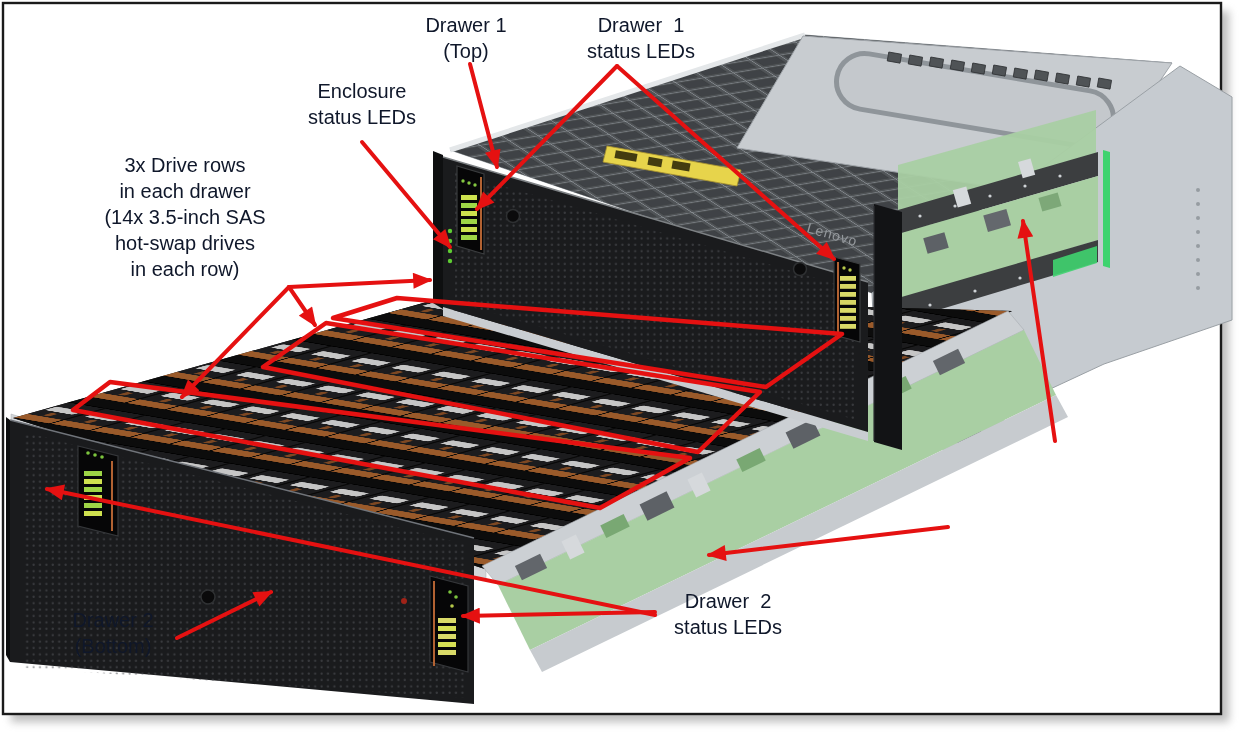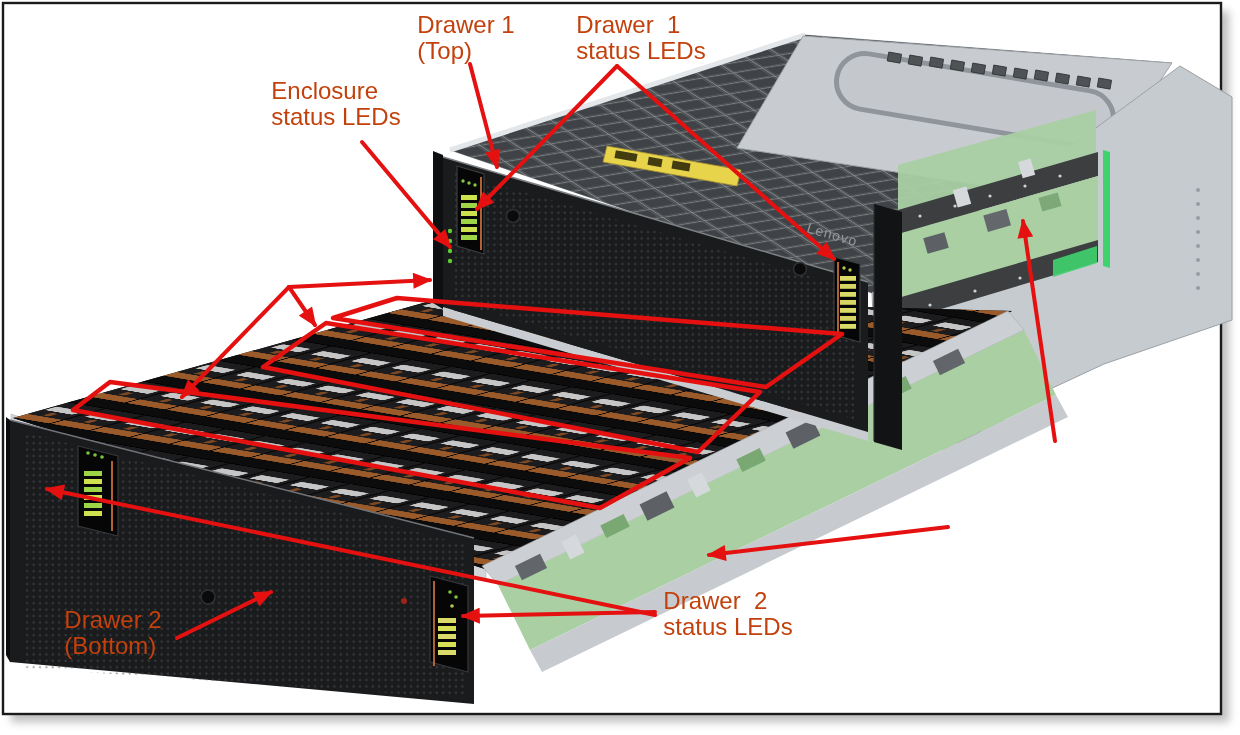--- a/index.html
+++ b/index.html
@@ -1,20 +1,20 @@
 <!DOCTYPE html>
 <html style="--annotation-red: #e51111; --led-green: #9ed546; --led-yellow: #d9da68; --sideplane-green: #a9cfa3; --bright-green: #3fd36f; --chassis-gray: #c6cbd0; --bezel-black: #1a1b1d; --label-yellow: #e7d44b; --drive-copper: #9a5a2a; --text-black: #000000; --background: #ffffff;"><head>
 <meta charset="utf-8">
 <style>
   html,body{margin:0;padding:0;background:#ffffff;}
   #stage{position:relative;width:1240px;height:735px;background:#fff;overflow:hidden;
          font-family:"Liberation Sans","DejaVu Sans",sans-serif;}
   #art{position:absolute;left:0;top:0;}
-  .callout{position:absolute;transform:translateX(-50%);
-           font-size:24px;line-height:26px;color:#c2410c;white-space:pre-wrap;z-index:5;}
+  .callout{position:absolute;transform:translateX(-50%);text-align:center;
+           font-size:20px;line-height:26px;color:#0f172a;white-space:pre-wrap;z-index:5;}
 </style>
 </head>
 <body>
 
 <div id="stage">
 
 <svg id="art" width="1240" height="735" viewBox="0 0 1240 735">
   <defs>
     <filter id="soft" x="-20%" y="-20%" width="150%" height="150%">
       <feGaussianBlur stdDeviation="4"></feGaussianBlur>
@@ -251,20 +251,25 @@
     <line x1="655" y1="612" x2="463" y2="616" marker-end="url(#ah)"></line>
     <line x1="655" y1="615" x2="47" y2="489" marker-end="url(#ah)"></line>
     <line x1="177" y1="638" x2="271" y2="592" marker-end="url(#ah)"></line>
   </g>
 </svg>
 
 <div class="callout" style="left:466px;top:12px">Drawer 1
 (Top)</div>
 <div class="callout" style="left:641px;top:12px">Drawer  1
 status LEDs</div>
-<div class="callout" style="left:336px;top:78px">Enclosure
+<div class="callout" style="left:362px;top:78px">Enclosure
 status LEDs</div>
+<div class="callout" style="left:185px;top:152px">3x Drive rows
+in each drawer
+(14x 3.5-inch SAS
+hot-swap drives
+in each row)</div>
 <div class="callout" style="left:728px;top:588px">Drawer  2
 status LEDs</div>
 <div class="callout" style="left:113px;top:607px">Drawer 2
 (Bottom)</div>
 
 </div>
 
 </body></html>

